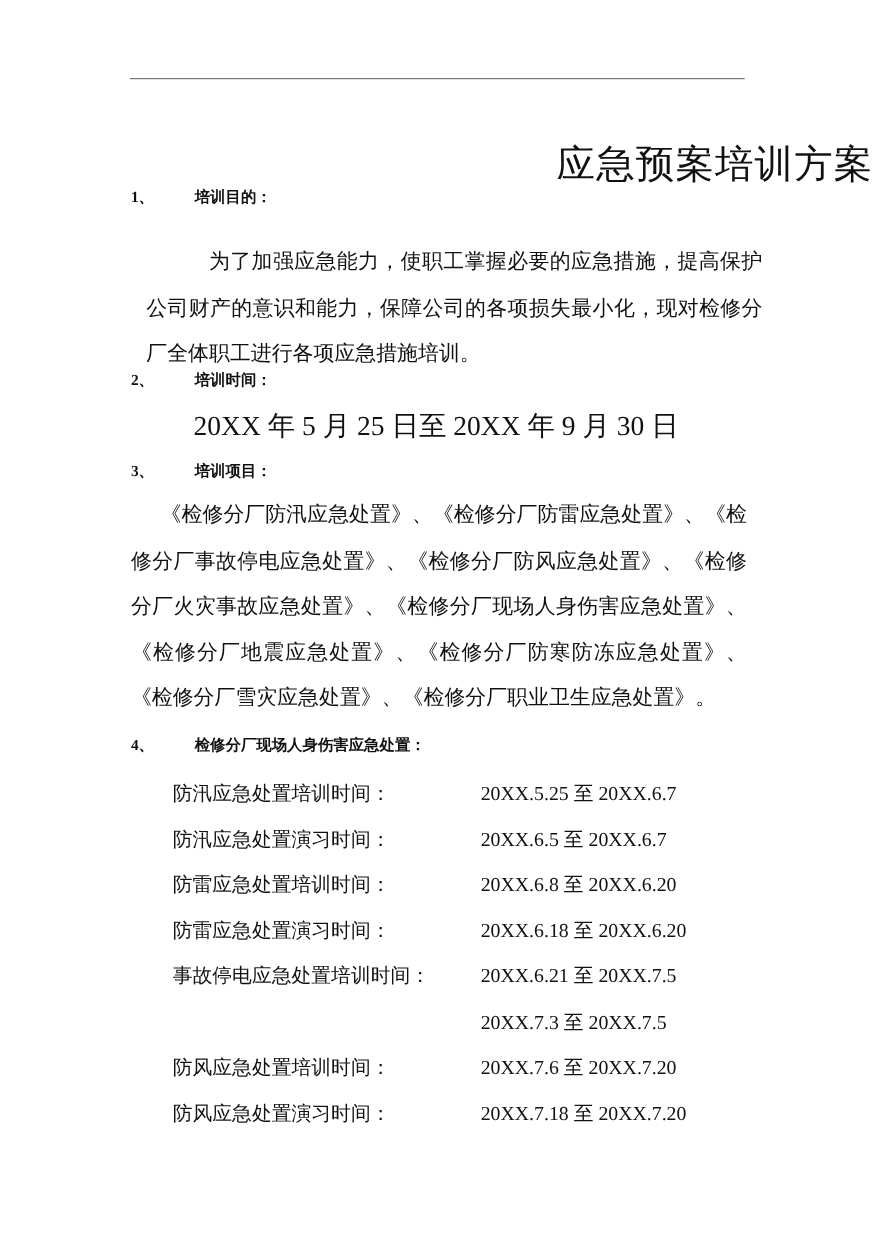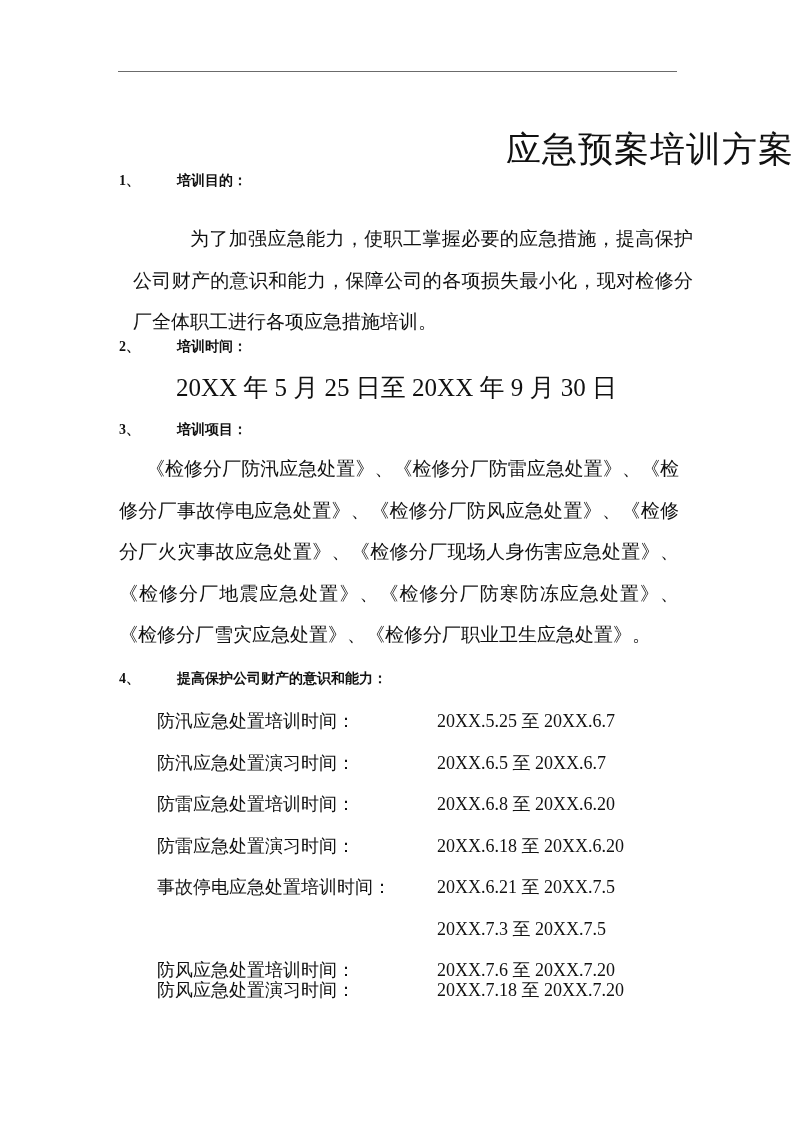--- a/index.html
+++ b/index.html
@@ -105,21 +105,21 @@
   <span class="num">2、</span><span>培训时间：</span>
 </div>
 <div class="date-line" style="top:375px;">20XX 年 5 月 25 日至 20XX 年 9 月 30 日</div>
 
 <div class="section-head" style="top:417px;">
   <span class="num">3、</span><span>培训项目：</span>
 </div>
 <p class="para indent-small" style="top:448px; margin:0;">《检修分厂防汛应急处置》、《检修分厂防雷应急处置》、《检修分厂事故停电应急处置》、《检修分厂防风应急处置》、《检修分厂火灾事故应急处置》、《检修分厂现场人身伤害应急处置》、《检修分厂地震应急处置》、《检修分厂防寒防冻应急处置》、《检修分厂雪灾应急处置》、《检修分厂职业卫生应急处置》。</p>
 
 <div class="section-head" style="top:666px;">
-  <span class="num">4、</span><span>提高保护公司财产的意识和能力：</span>
+  <span class="num">4、</span><span>检修分厂现场人身伤害应急处置：</span>
 </div>
 
 <div>
   <div class="sched-row" style="top:708px;">
     <span class="label">防汛应急处置培训时间：</span>
     <span class="range">20XX.5.25 至 20XX.6.7</span>
   </div>
   <div class="sched-row" style="top:750px;">
     <span class="label">防汛应急处置演习时间：</span>
     <span class="range">20XX.6.5 至 20XX.6.7</span>
@@ -136,17 +136,17 @@
     <span class="label">事故停电应急处置培训时间：</span>
     <span class="range">20XX.6.21 至 20XX.7.5</span>
   </div>
   <div class="sched-row" style="top:916px;">
     <span class="range">20XX.7.3 至 20XX.7.5</span>
   </div>
   <div class="sched-row" style="top:957px;">
     <span class="label">防风应急处置培训时间：</span>
     <span class="range">20XX.7.6 至 20XX.7.20</span>
   </div>
-  <div class="sched-row" style="top:977px;text-align:center;">
+  <div class="sched-row" style="top:999px;text-align:center;">
     <span class="label">防风应急处置演习时间：</span>
     <span class="range">20XX.7.18 至 20XX.7.20</span>
   </div>
 </div>
 
 </body></html>

